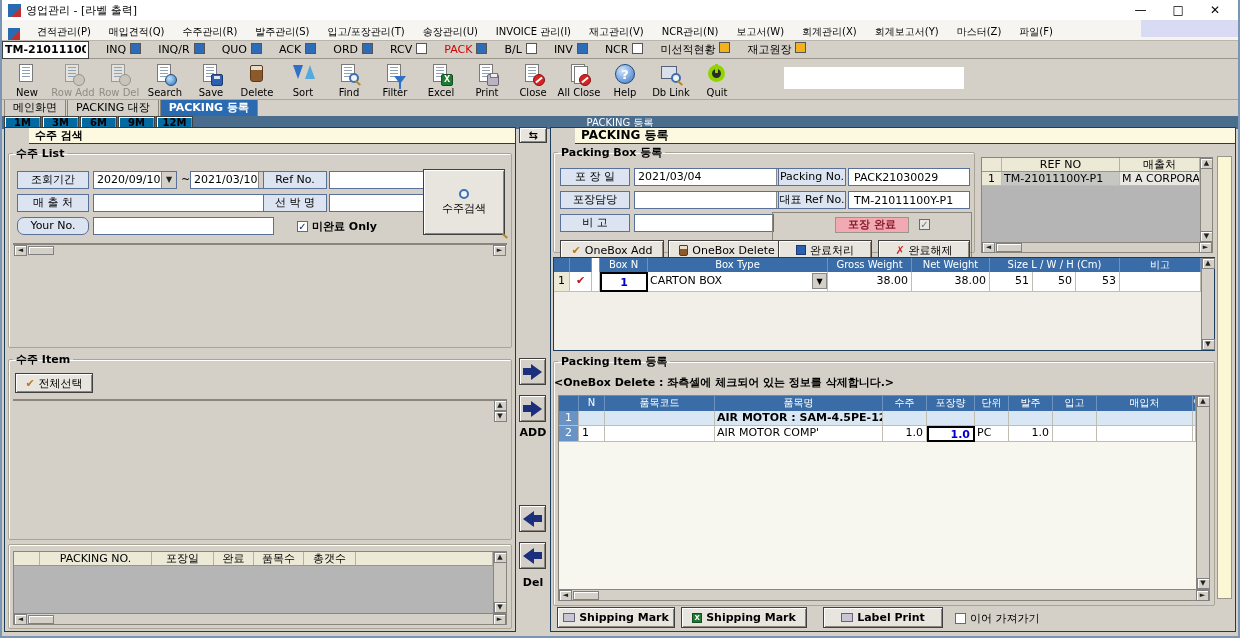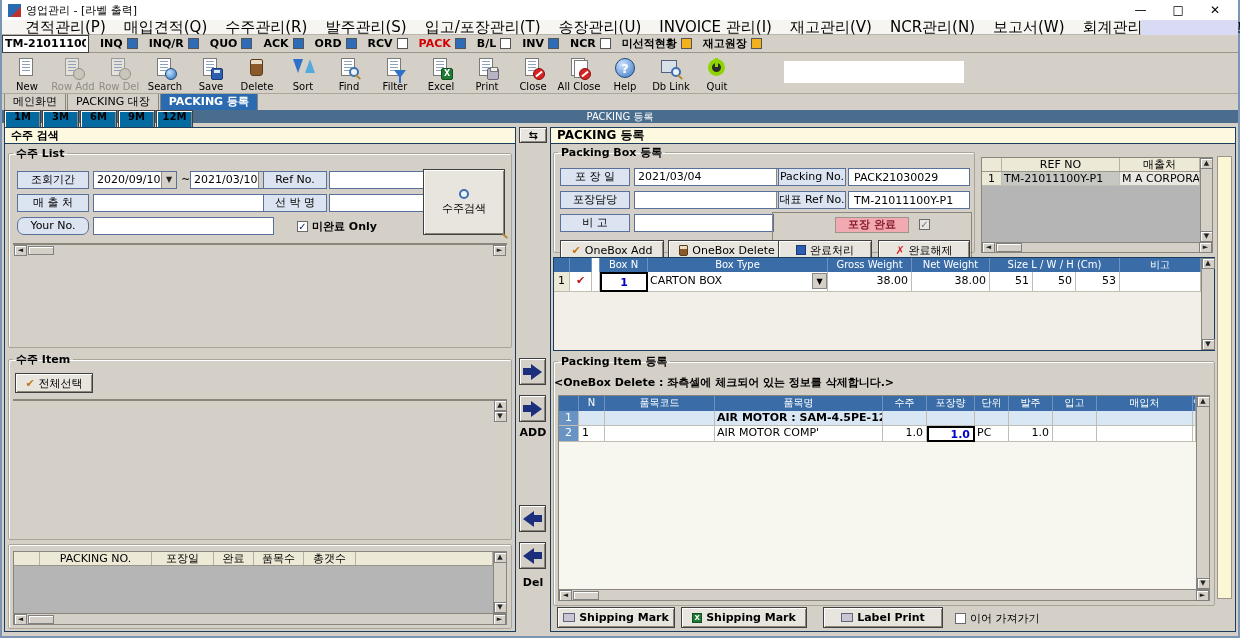--- a/index.html
+++ b/index.html
@@ -7,29 +7,29 @@
 #window { width:1240px; height:638px; background:#d4d0c8; border-left:2px solid #7a96b4; border-right:2px solid #7a96b4; border-bottom:2px solid #7a96b4; position:relative; }
 
 
 .titlebar { height:20px; background:#ffffff; display:flex; align-items:center; padding:0 6px; font-size:11px; }
 .appicon { width:13px; height:13px; background:linear-gradient(135deg,#2a6ab0 60%,#c03030 60%); margin-right:5px; }
 .title-text { flex:1; color:#000; }
 .winctl { display:flex; gap:26px; margin-right:12px; font-size:12px; color:#000; }
 .winctl span { cursor:default; }
 
 
-.menubar { height:15px; background:#f6f5f1; border-bottom:1px solid #b9b5ab; display:flex; align-items:center; font-size:15px; position:relative; }
+.menubar { height:21px; background:#f6f5f1; border-bottom:1px solid #b9b5ab; display:flex; align-items:flex-end; font-size:10px; position:relative; }
 .menuicon { width:12px; height:12px; background:linear-gradient(135deg,#2a6ab0 60%,#c03030 60%); margin:0 8px 0 6px; }
 .menubar .mi { padding:1px 9px; white-space:nowrap; }
 .menu-blank { position:absolute; right:0; top:0; width:97px; height:17px; background:#d9daf3; }
 
 
 .flagrow { height:18px; background:#d4d0c8; border-bottom:1px solid #9a968c; display:flex; align-items:center; font-size:11px; position:relative; }
 .refinput { width:87px; height:18px; background:#fff; border:1px solid #404040; font-size:11px; padding:0 2px; font-weight:bold; }
-.flag { display:flex; align-items:center; gap:4px; margin-left:11px; font-weight:bold; white-space:nowrap; }
+.flag { display:flex; align-items:flex-start; gap:4px; margin-left:17px; font-weight:normal; white-space:nowrap; }
 .flagbox { width:11px; height:11px; border:1px solid #555; background:#fff; }
 .flagbox.blue { background:#2e6cb8; }
 .flagbox.yellow { background:#f2b21d; }
 .flag .red { color:#d40000; }
 
 
 .toolbar { height:41px; background:#d4d0c8; border-bottom:1px solid #aaa79d; display:flex; align-items:flex-start; padding:1px 0 0 2px; position:relative; }
 .tbtn { width:46px; height:38px; display:flex; flex-direction:column; align-items:center; justify-content:flex-end; font-size:10px; color:#000; }
 .tbtn.dis { color:#8f8c84; }
 .ic { width:24px; height:23px; position:relative; margin-bottom:1px; }
@@ -69,21 +69,21 @@
 .tab.active { background:#2a6ab0; color:#fff; font-weight:bold; }
 
 
 .banner { height:13px; background:#4a6d8e; color:#fff; font-size:10px; text-align:center; line-height:13px; position:relative; }
 .periods { position:absolute; left:2px; top:0; display:flex; }
 .pbtn { width:37px; height:24px; background:#0369a1; border:1px solid #404040; box-shadow:inset 1px 1px 0 #fff,inset -1px -1px 0 #8a867c; font-size:10px; font-weight:bold; text-align:center; line-height:11px; color:#000; margin-right:1px; }
 
 
 .main { position:absolute; left:0; top:125px; right:0; bottom:0; }
 .panel { position:absolute; border:1px solid #1c3d5c; background:#d4d0c8; }
-.phead { height:16px; background:#fcf9e0; border-bottom:1px solid #1c3d5c; font-size:11px; font-weight:bold; line-height:15px; padding-left:6px; }
+.phead { height:16px; background:#fcf9e0; border-bottom:1px solid #1c3d5c; font-size:11px; font-weight:bold; line-height:15px; padding-left:6px;margin-left:24px; }
 fieldset { border:1px solid #a8a496; border-radius:2px; margin:2px 3px; position:relative; box-shadow:inset 1px 1px 0 #fff; }
 legend { font-size:11px; font-weight:bold; margin-left:4px; padding:0 3px; }
 
 .lbl3d { position:absolute; height:18px; background:#dce4f1; border:1px solid #58709a; font-size:11px; text-align:center; line-height:16px; }
 .inp { position:absolute; height:18px; background:#fff; border:1px solid #58709a; font-size:11px; padding:0 5px; }
 .combo { position:absolute; height:18px; background:#fff; border:1px solid #58709a; font-size:11px; line-height:16px; padding-left:3px; }
 .combo .da { position:absolute; right:0; top:0; width:15px; height:16px; background:#d4d0c8; border-left:1px solid #888; text-align:center; font-size:8px; line-height:16px; color:#222; }
 .btn3d { background:#e8e5de; border:1px solid #404040; box-shadow:inset 1px 1px 0 #fff,inset -1px -1px 0 #8a867c; font-size:11px; display:flex; align-items:center; justify-content:center; gap:4px; }
 .chk { width:11px; height:11px; background:#fff; border:1px solid #6a6a6a; font-size:10px; line-height:10px; text-align:center; color:#0a2a6a; }
 .chk.graychk { color:#7a7a7a; background:#e8e6e0; }

